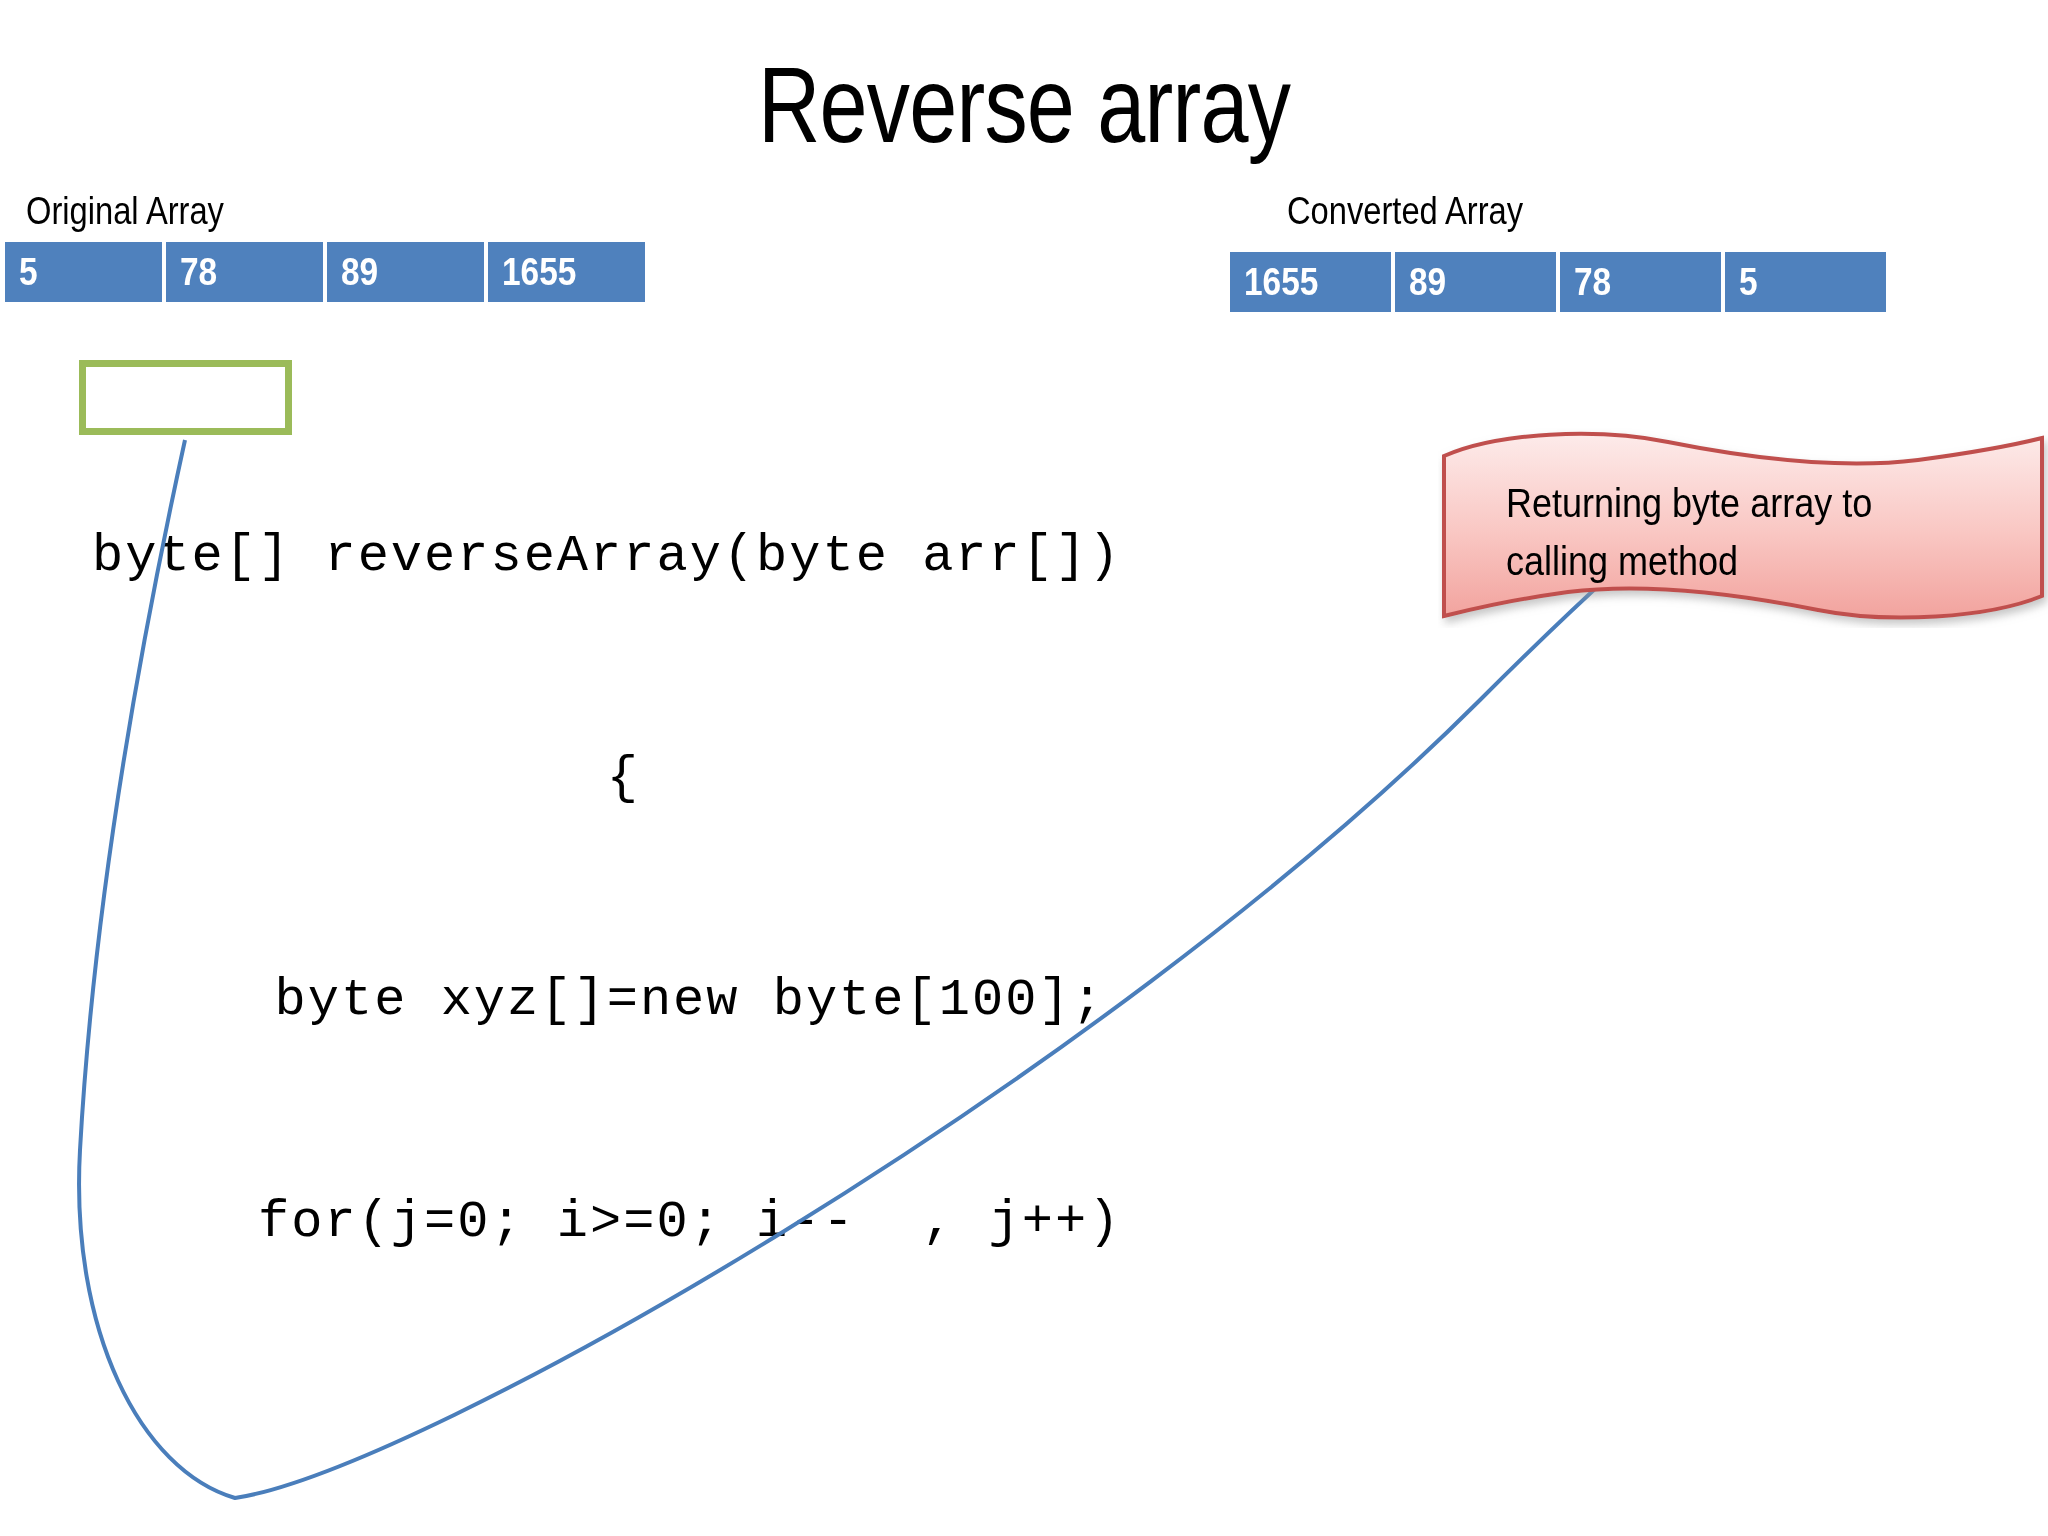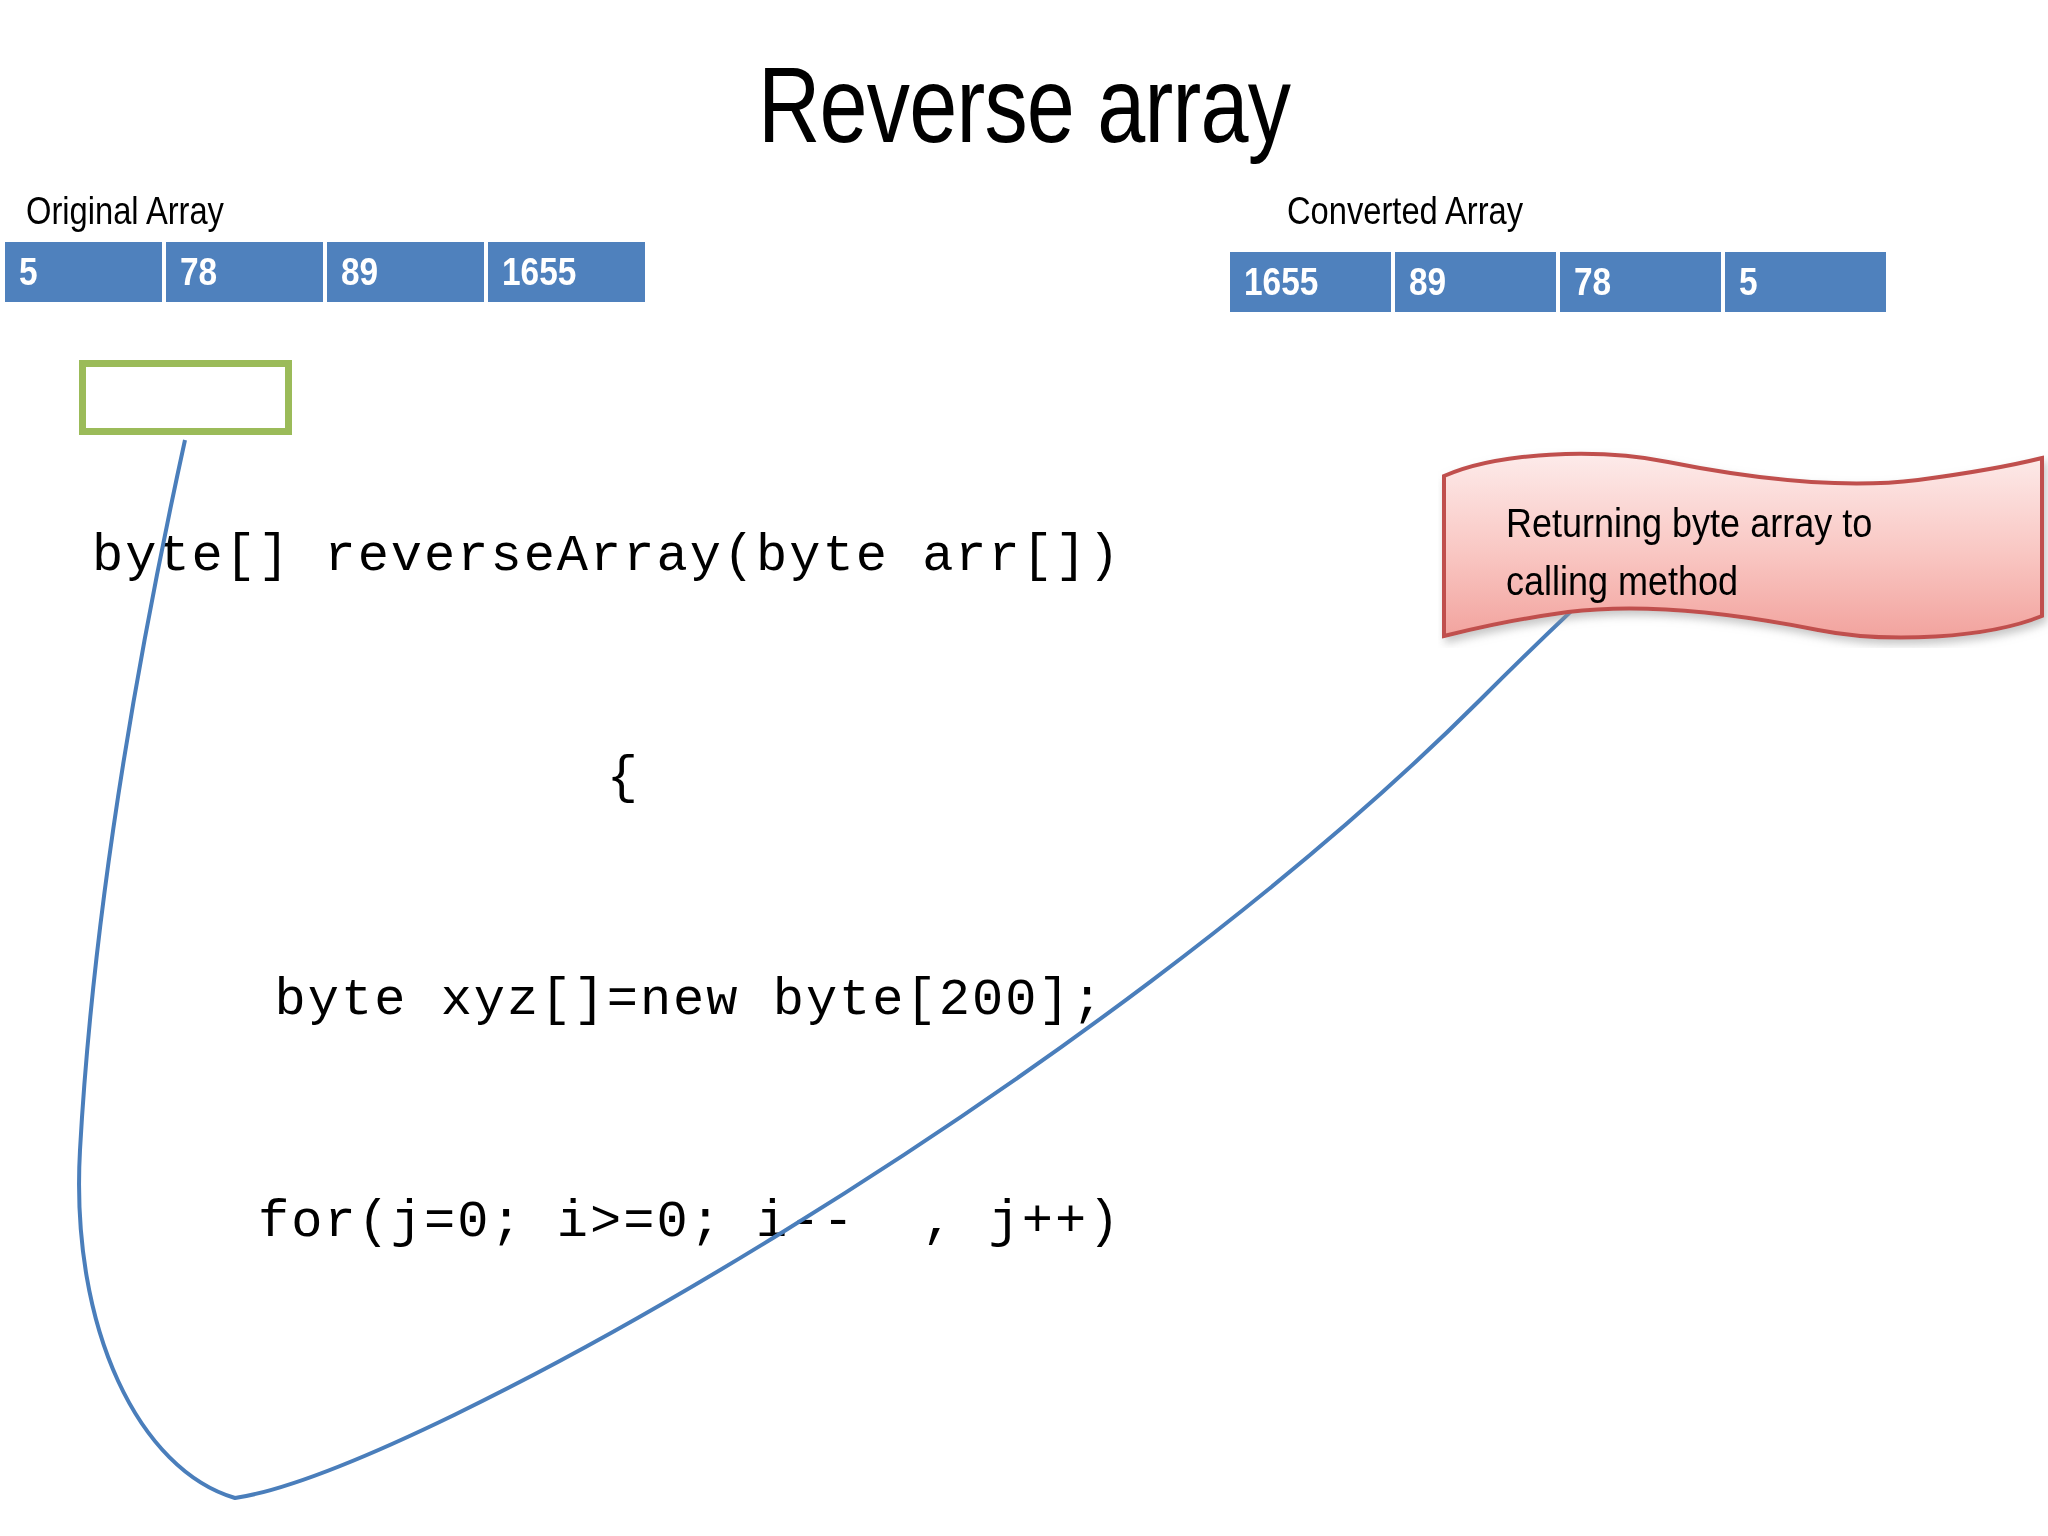--- a/index.html
+++ b/index.html
@@ -105,21 +105,21 @@
     left: 0; top: 0;
     width: 2048px;
     height: 1536px;
     pointer-events: none;
   }
 
   
   #callout-returning {
     position: absolute;
     left: 1438px;
-    top: 448px;
+    top: 428px;
     width: 610px;
     height: 200px;
   }
   #callout-returning .callout-text {
     position: absolute;
     left: 68px;
     top: 46px;
     width: 500px;
     font-family: "Liberation Sans", sans-serif;
     font-size: 40px;
@@ -164,21 +164,21 @@
       <span>78</span>
     </div>
   <div class="array-cell">
       <span>5</span>
     </div>
 </div>
 
 <div id="code-block">
   <div class="code-line">byte[] reverseArray(byte arr[])</div>
   <div class="code-line"> {</div>
-  <div class="code-line">     byte xyz[]=new byte[200];</div>
+  <div class="code-line">     byte xyz[]=new byte[100];</div>
   <div class="code-line">     for(j=0; i&gt;=0; i--  , j++)</div>
   
   
   
   
   
 </div>
 
 <div id="return-type-highlight"></div>
 

